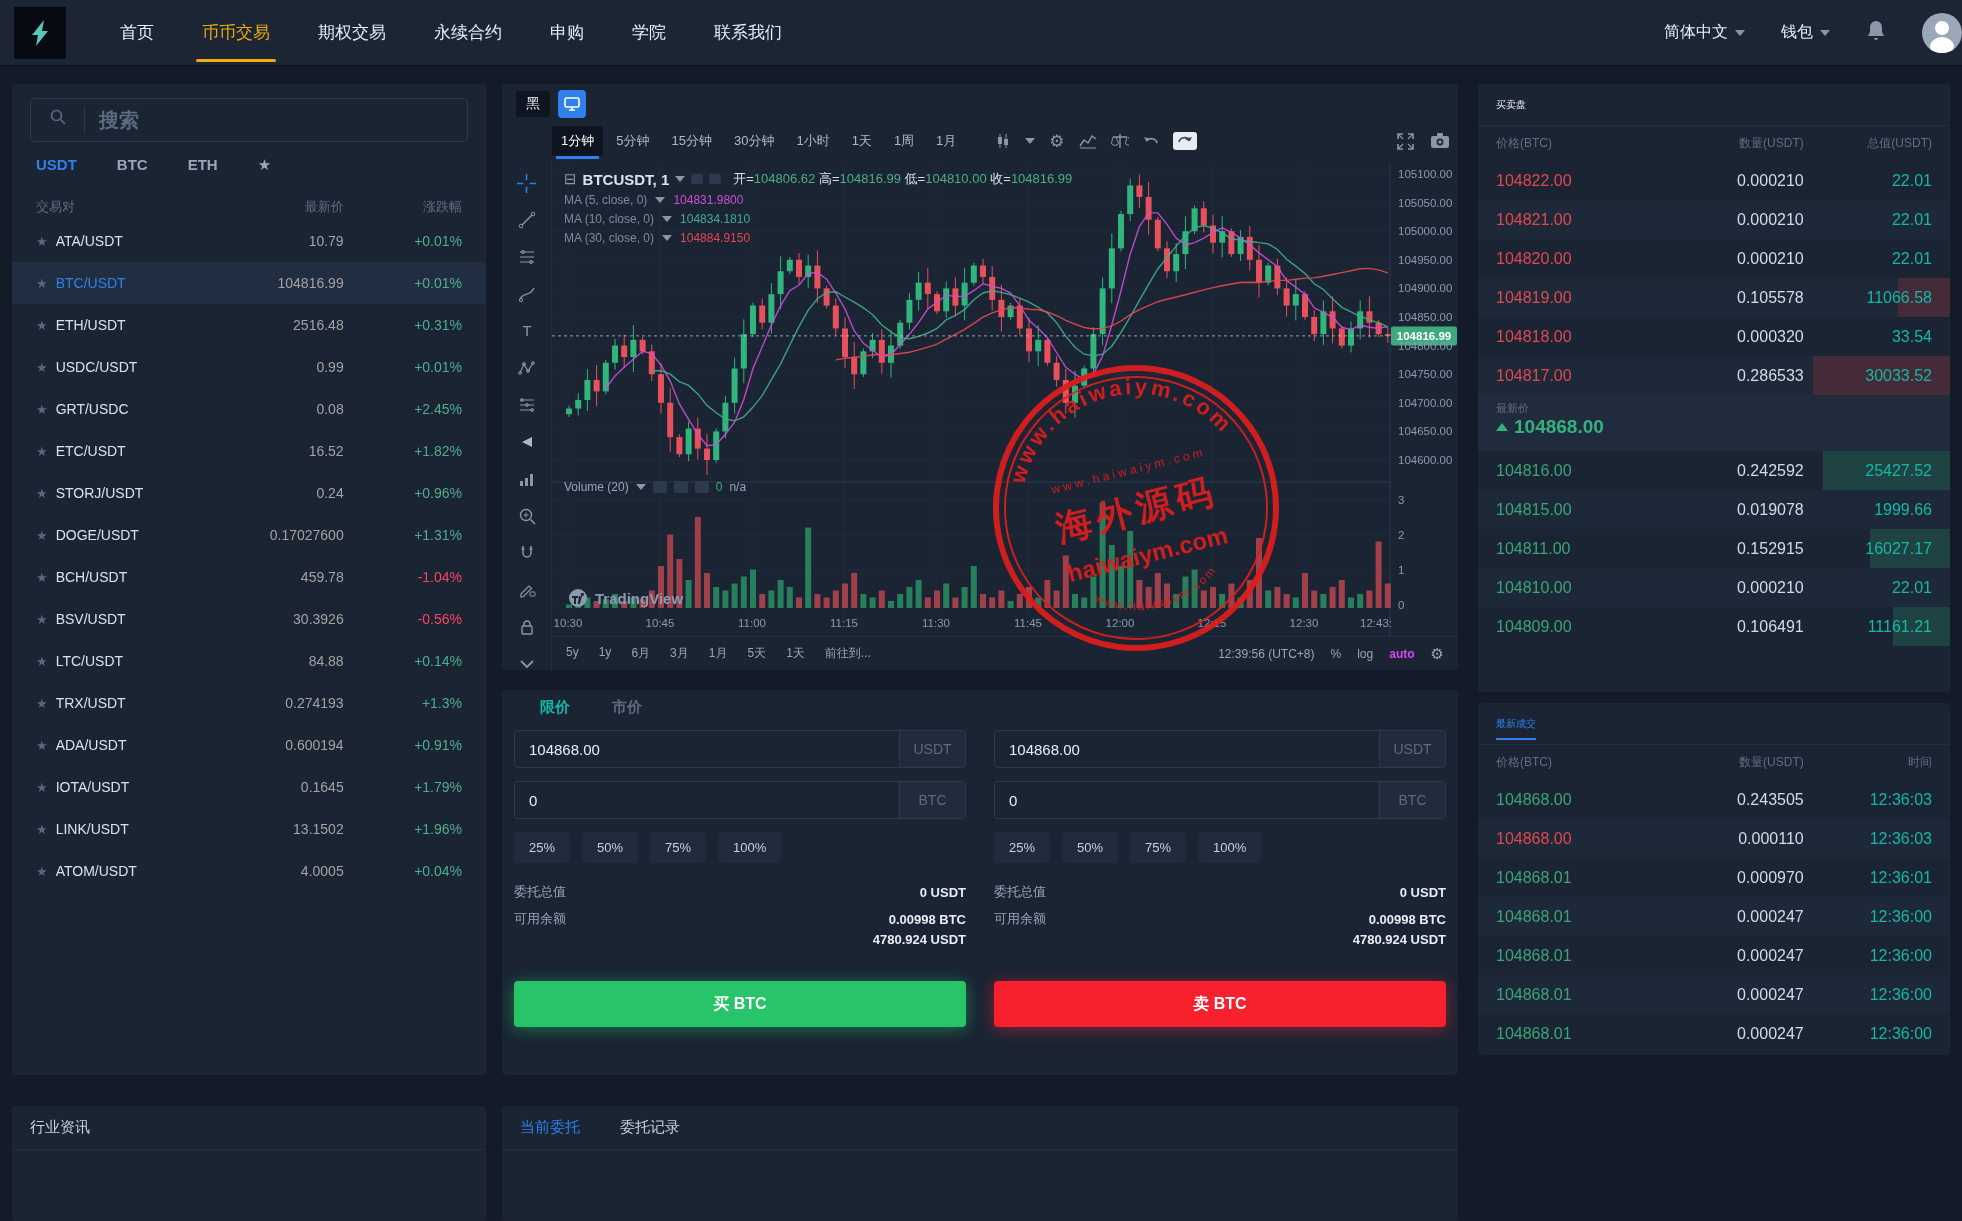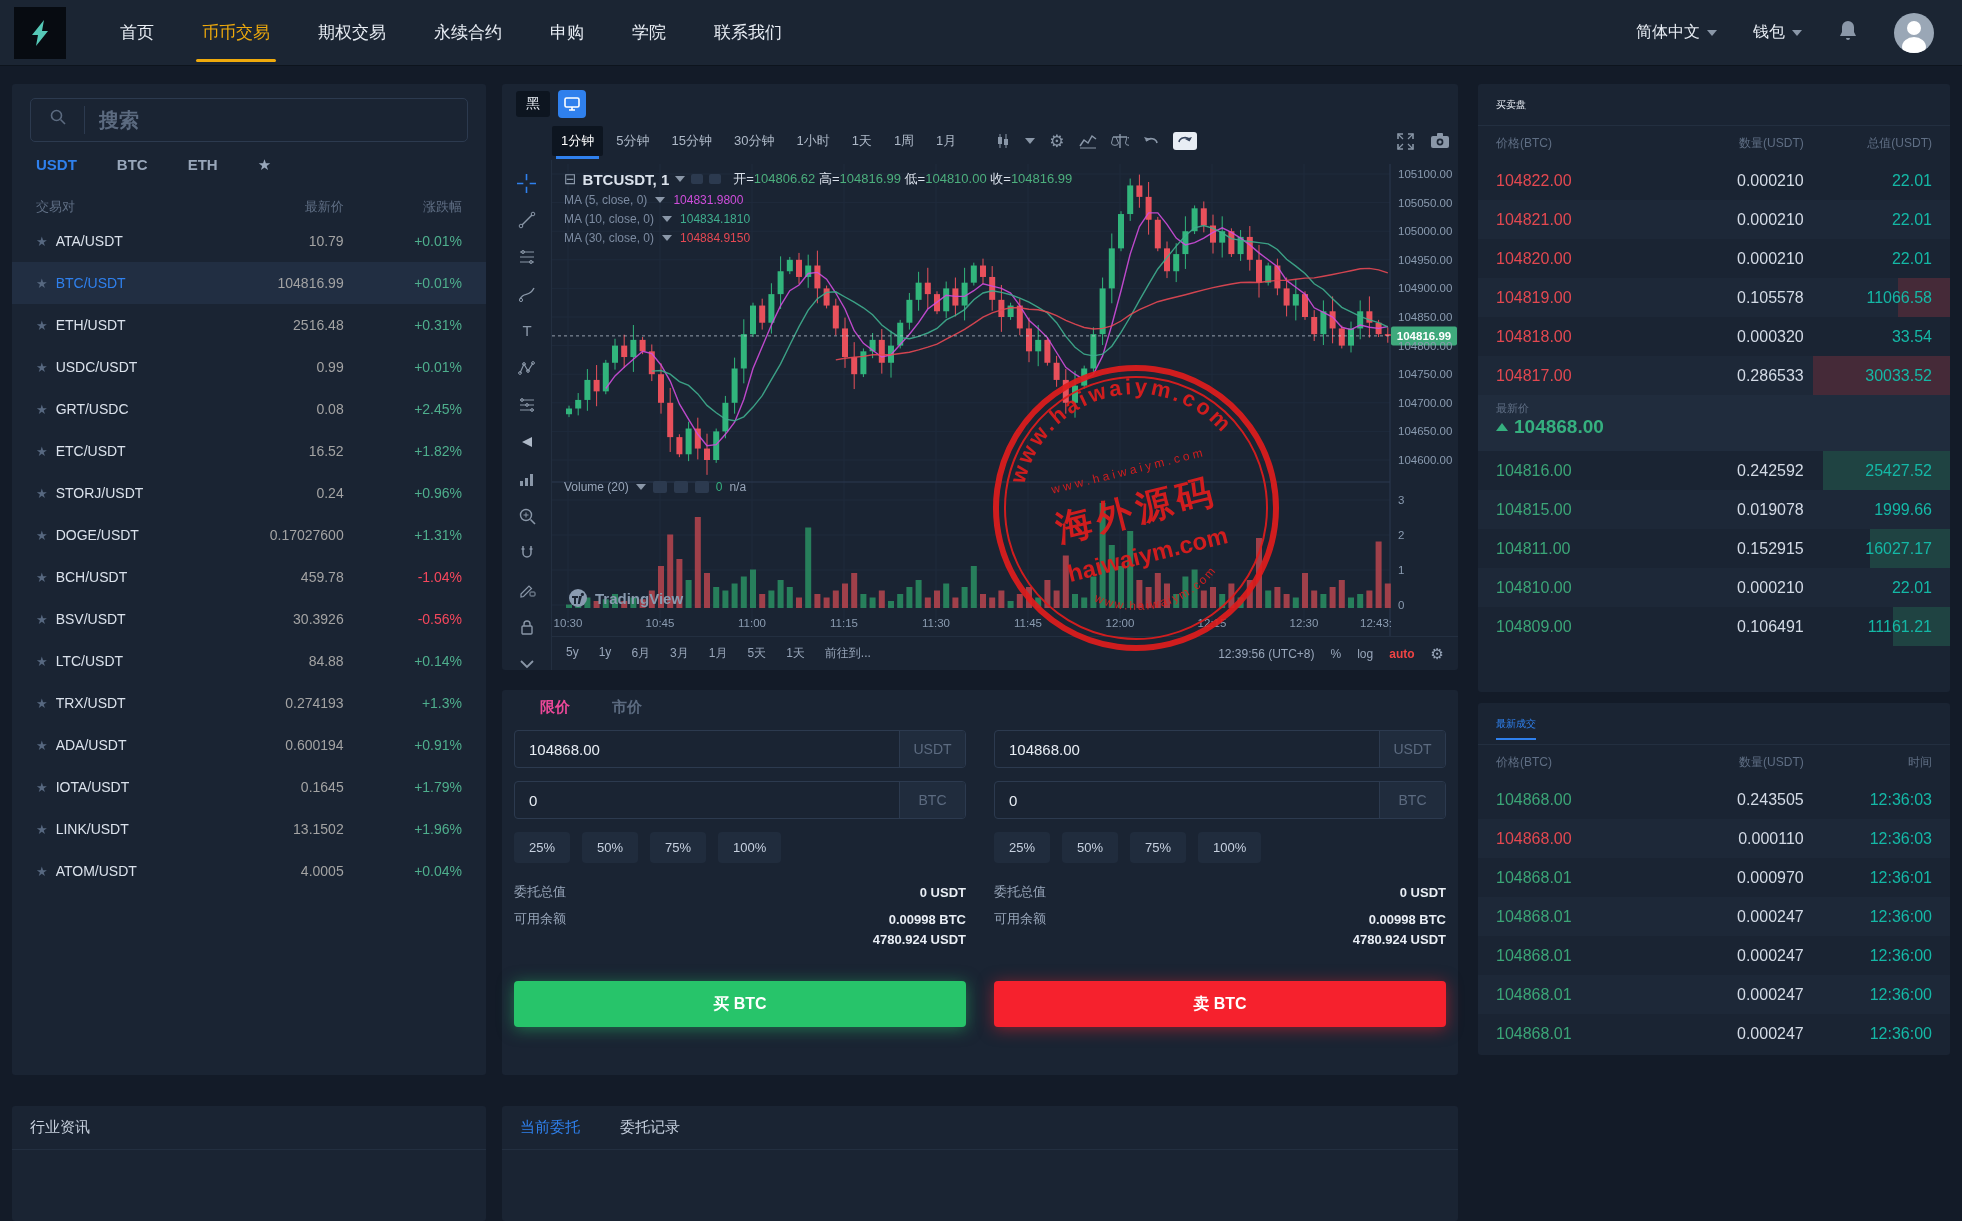--- a/index.html
+++ b/index.html
@@ -6,21 +6,21 @@
   html,body { width:1962px; height:1221px; overflow:hidden; background:#131b28;
     font-family:"Liberation Sans","DejaVu Sans",sans-serif; color:#c7d0dd; }
   
   #topnav { position:absolute; left:0; top:0; width:1962px; height:66px; background:#1b2533;
     display:flex; align-items:center; border-bottom:1px solid #0d141d; z-index:20;}
   .logo { width:52px; height:52px; background:#070b11; margin-left:14px; display:flex; align-items:center; justify-content:center; }
   .nav-items { display:flex; margin-left:30px; height:100%; }
   .nav-item { padding:0 24px; height:66px; line-height:66px; font-size:17px; color:#e8edf4; cursor:pointer; position:relative; }
   .nav-item.active { color:#efaa0c; }
   .nav-item.active::after { content:""; position:absolute; left:18px; right:18px; bottom:4px; height:3px; background:#efaa0c; border-radius:2px; }
-  .nav-right { margin-left:auto; display:flex; align-items:center; gap:36px; padding-right:28px; }
+  .nav-right { margin-left:auto; display:flex; align-items:center; gap:36px; }
   .nav-link { font-size:16px; color:#e8edf4; cursor:pointer; display:flex; align-items:center; gap:7px; }
   .caret { width:0; height:0; border-left:5px solid transparent; border-right:5px solid transparent; border-top:6px solid #8a97a8; display:inline-block; }
   .avatar { width:40px; height:40px; border-radius:50%; background:#9aa7b6; display:flex; align-items:center; justify-content:center; overflow:hidden; }
   
   .panel { position:absolute; background:#1a2433; border-radius:3px; }
   #pairs-panel   { left:12px;  top:84px;  width:474px; height:991px; }
   #chart-panel   { left:502px; top:84px;  width:956px; height:586px; overflow:hidden; }
   #form-panel    { left:502px; top:690px; width:956px; height:385px; }
   #ob-panel      { left:1478px;top:84px;  width:472px; height:608px; }
   #trades-panel  { left:1478px;top:703px; width:472px; height:352px; }
@@ -68,25 +68,25 @@
   .ma-line { margin-top:5px; color:#7c8ba1; font-size:12px; display:flex; gap:8px; align-items:center;}
   .sq { display:inline-block; width:12px; height:10px; background:#2c3a4f; border-radius:2px; }
   .vol-overlay { position:absolute; left:62px; top:396px; z-index:4; font-size:12px; color:#98a6ba; display:flex; gap:7px; align-items:center;}
   .vicon { width:14px; height:12px; background:#2c3a4f; border-radius:2px; display:inline-block;}
   .tv-attr { position:absolute; left:66px; top:504px; z-index:4; display:flex; gap:7px; align-items:center; color:#8a9bb0; font-size:15px; font-weight:bold;}
   .chart-footer { position:absolute; left:50px; right:0; bottom:0; height:34px; border-top:1px solid #232f40;
     display:flex; align-items:center; font-size:12px; color:#98a6ba; padding:0 14px; z-index:5;}
   .cf-left { display:flex; gap:20px; }
   .cf-item { cursor:pointer; }
   .cf-right { margin-left:auto; display:flex; gap:16px; align-items:center; }
-  .cf-auto { color:#ef4444; font-weight:bold; }
+  .cf-auto { color:#d946ef; font-weight:bold; }
   
   .of-tabs { position:absolute; left:14px; top:8px; display:flex; gap:42px; font-size:15px; font-weight:bold; }
   .of-tab { color:#5c6b80; cursor:pointer; }
-  .of-tab.active { color:#ec4899;padding-left:24px; }
+  .of-tab.active { color:#14b8a6;padding-left:24px; }
   .of-col { position:absolute; top:40px; width:452px; }
   .of-col.buy { left:12px; } .of-col.sell { left:492px; }
   .finput { height:38px; border:1px solid #2c3a4f; border-radius:4px; display:flex; margin-bottom:13px; overflow:hidden; }
   .finput input { flex:1; background:transparent; border:none; outline:none; color:#e8edf4; font-size:15px; padding:0 14px; }
   .funit { width:66px; background:#202c3d; border-left:1px solid #2c3a4f; color:#5c6b80; font-size:14px; display:flex; align-items:center; justify-content:center; }
   .pct-row { display:flex; gap:12px; margin:2px 0 20px; }
   .pct { background:#202c3d; border-radius:4px; padding:8px 15px; font-size:13px; color:#c6d0df; cursor:pointer; }
   .tot-row { display:flex; justify-content:space-between; font-size:13px; margin-bottom:7px; }
   .tot-row .lbl { color:#98a6ba; }
   .tot-row .val { color:#e8edf4; font-weight:bold; text-align:right; line-height:1.55; }

